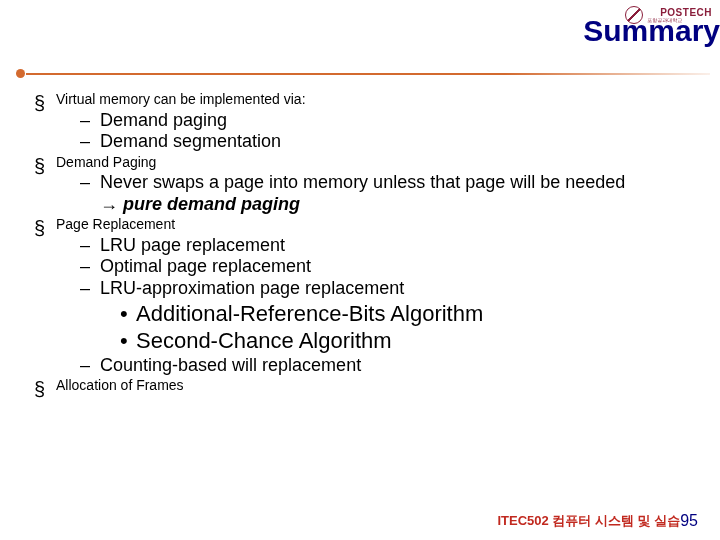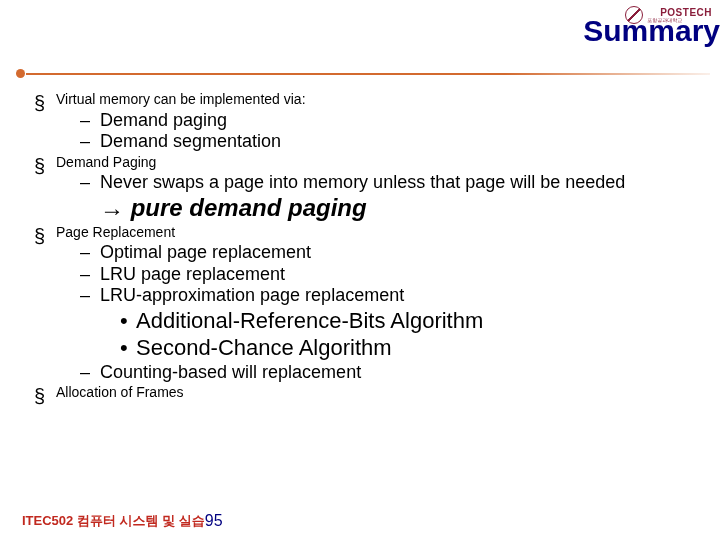--- a/index.html
+++ b/index.html
@@ -95,21 +95,21 @@
     padding-left: 80px;
     position: relative;
     line-height: 1.2;
   }
   .l2::before {
     content: "–";
     position: absolute;
     left: 60px; top: 0;
   }
   .l2-cont {
-    font-size: 24px;
+    font-size: 18px;
     padding-left: 80px;
     line-height: 1.2;
   }
   .arrow-sym {
     font-family: "Arial", sans-serif;
   }
   .emph {
     font-weight: bold;
     font-style: italic;
   }
@@ -121,21 +121,21 @@
   }
   .l3::before {
     content: "•";
     position: absolute;
     left: 100px; top: 0;
   }
   .footer {
     position: absolute;
     left: 0; right: 0; bottom: 10px;
     display: flex;
-    justify-content: flex-start;
+    justify-content: flex-end;
     align-items: flex-end;
     padding: 0 22px;
   }
   .course {
     color: #c1291f;
     font-weight: bold;
     font-size: 13px;
   }
   .pagenum {
     color: #000080;
@@ -166,22 +166,22 @@
     <div class="l2">Demand paging</div>
     <div class="l2">Demand segmentation</div>
 
     <div class="l1">Demand Paging</div>
     <div class="l2">Never swaps a page into memory unless that page will be needed</div>
     <div class="l2-cont">
       <span class="arrow-sym">→ </span><span class="emph">pure demand paging</span>
     </div>
 
     <div class="l1">Page Replacement</div>
+    <div class="l2">LRU page replacement</div>
     <div class="l2">Optimal page replacement</div>
-    <div class="l2">LRU page replacement</div>
     <div class="l2">LRU-approximation page replacement</div>
     <div class="l3">Additional-Reference-Bits Algorithm</div>
     <div class="l3">Second-Chance Algorithm</div>
     <div class="l2">Counting-based will replacement</div>
 
     <div class="l1">Allocation of Frames</div>
   </div>
 
   <div class="footer">
     <div class="course">ITEC502 컴퓨터 시스템 및 실습</div>

